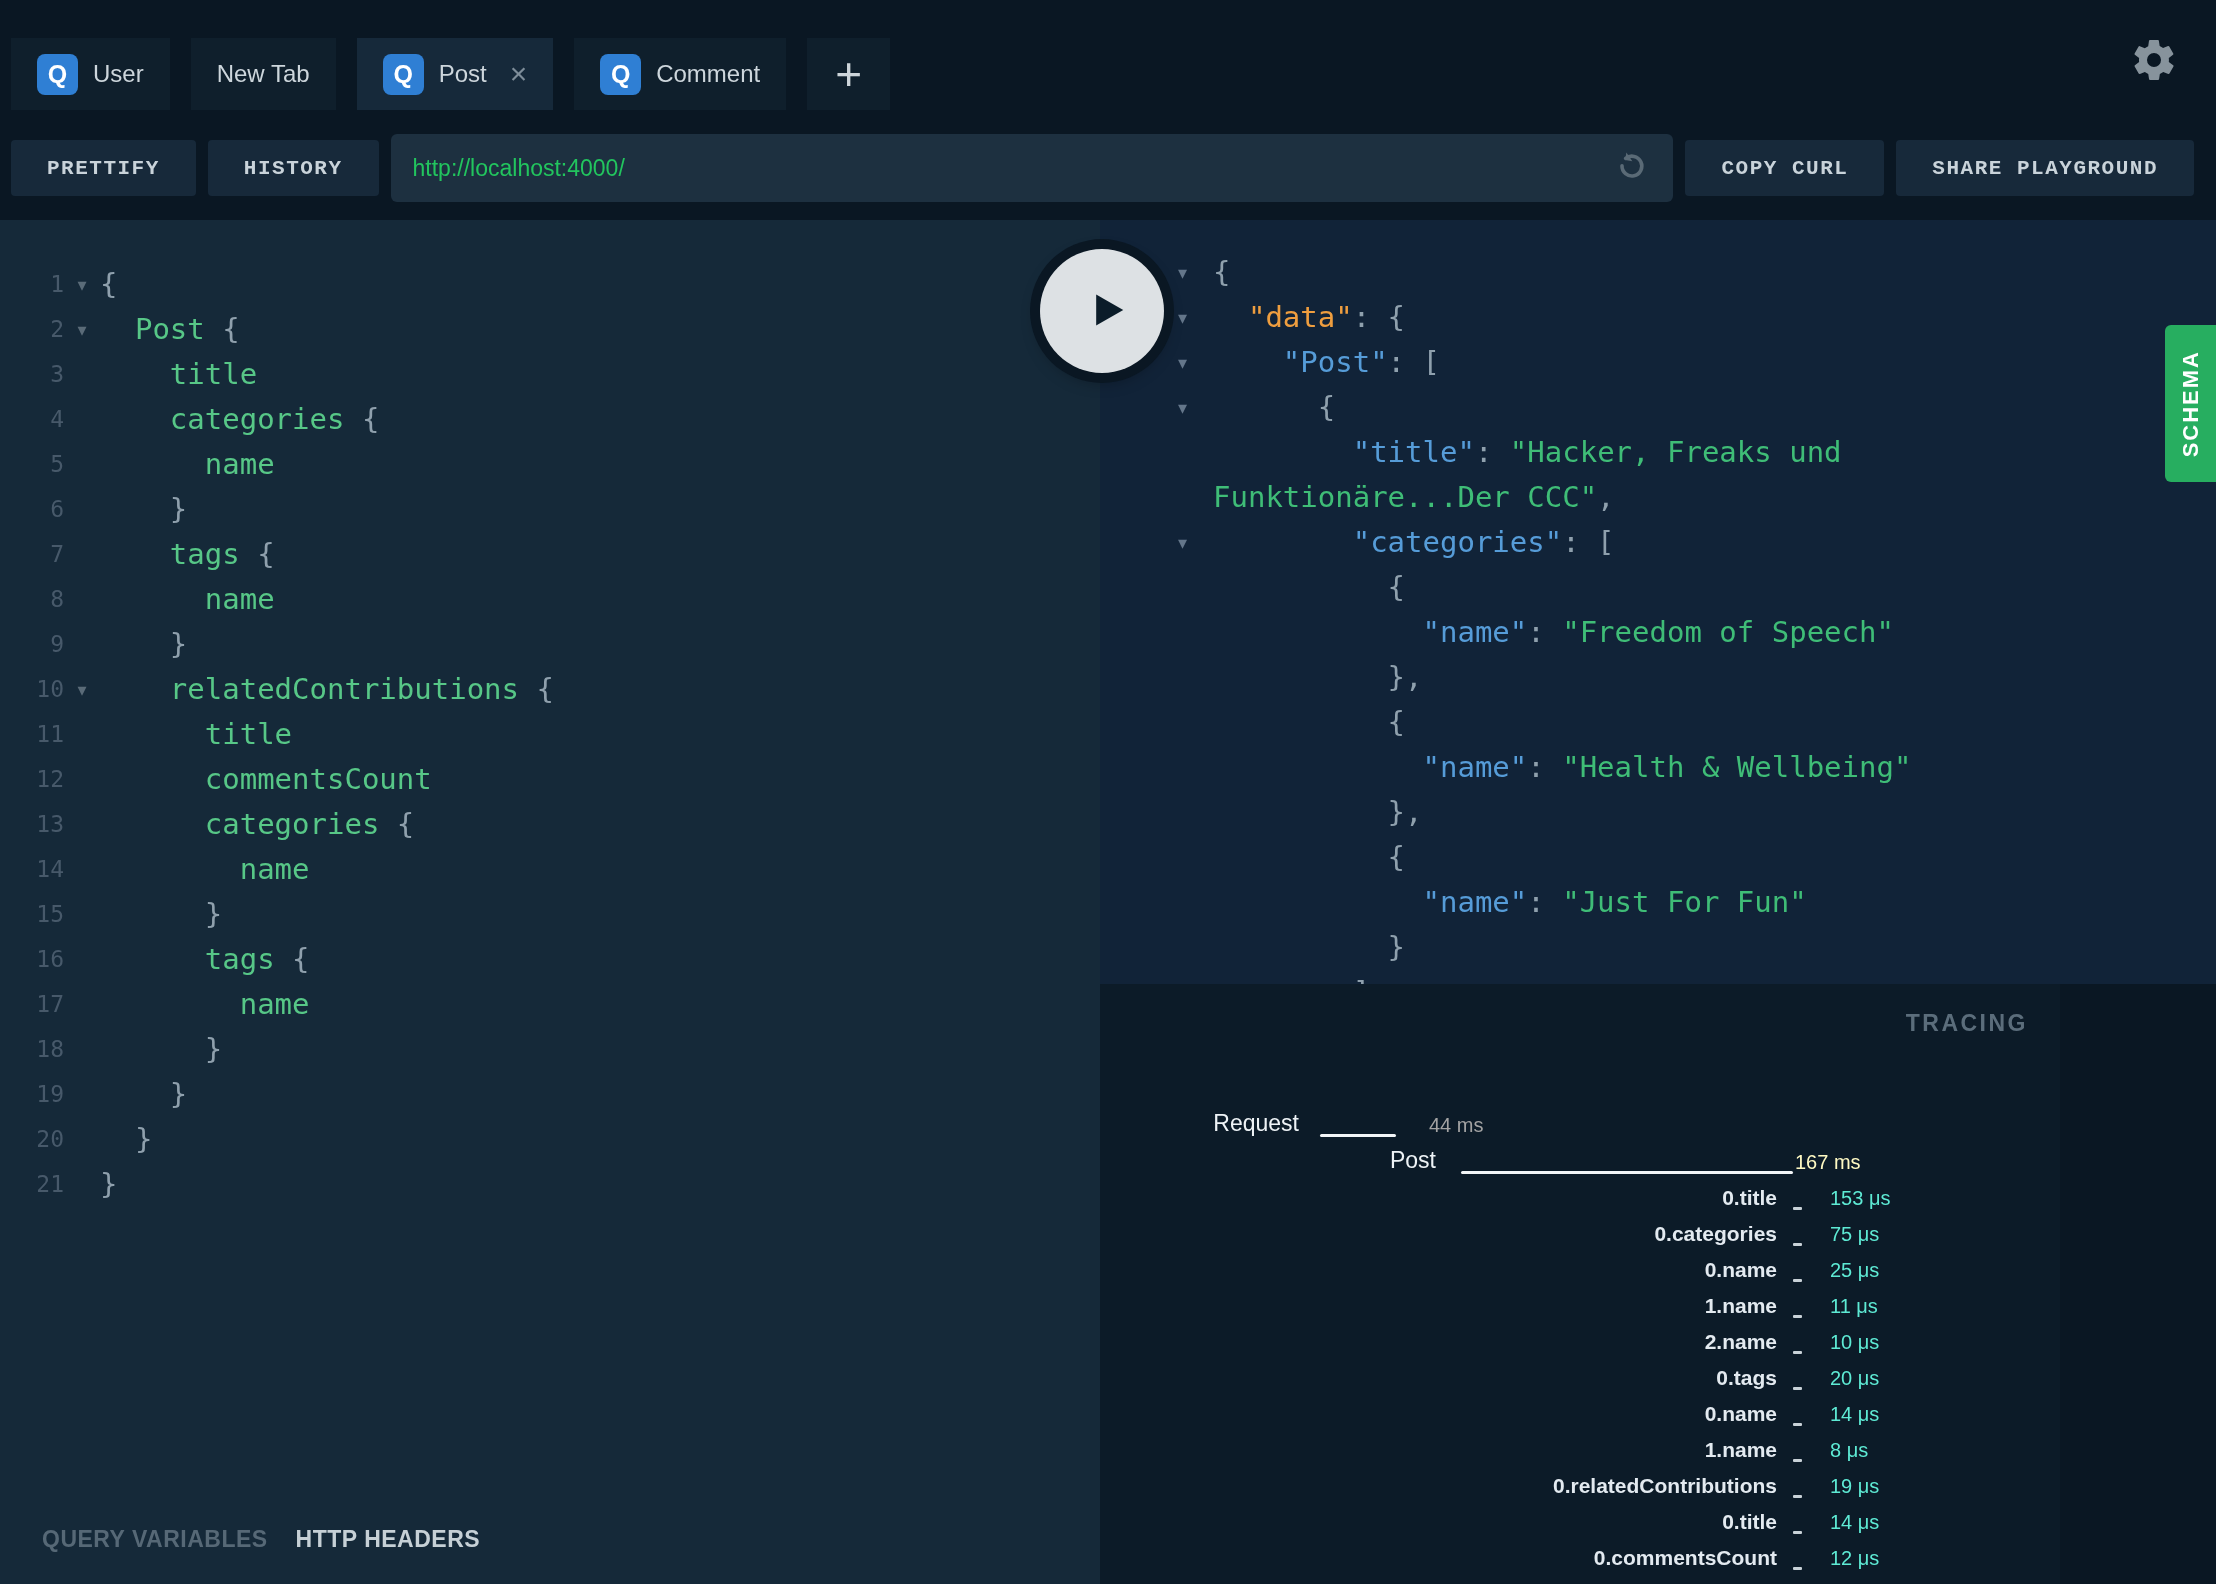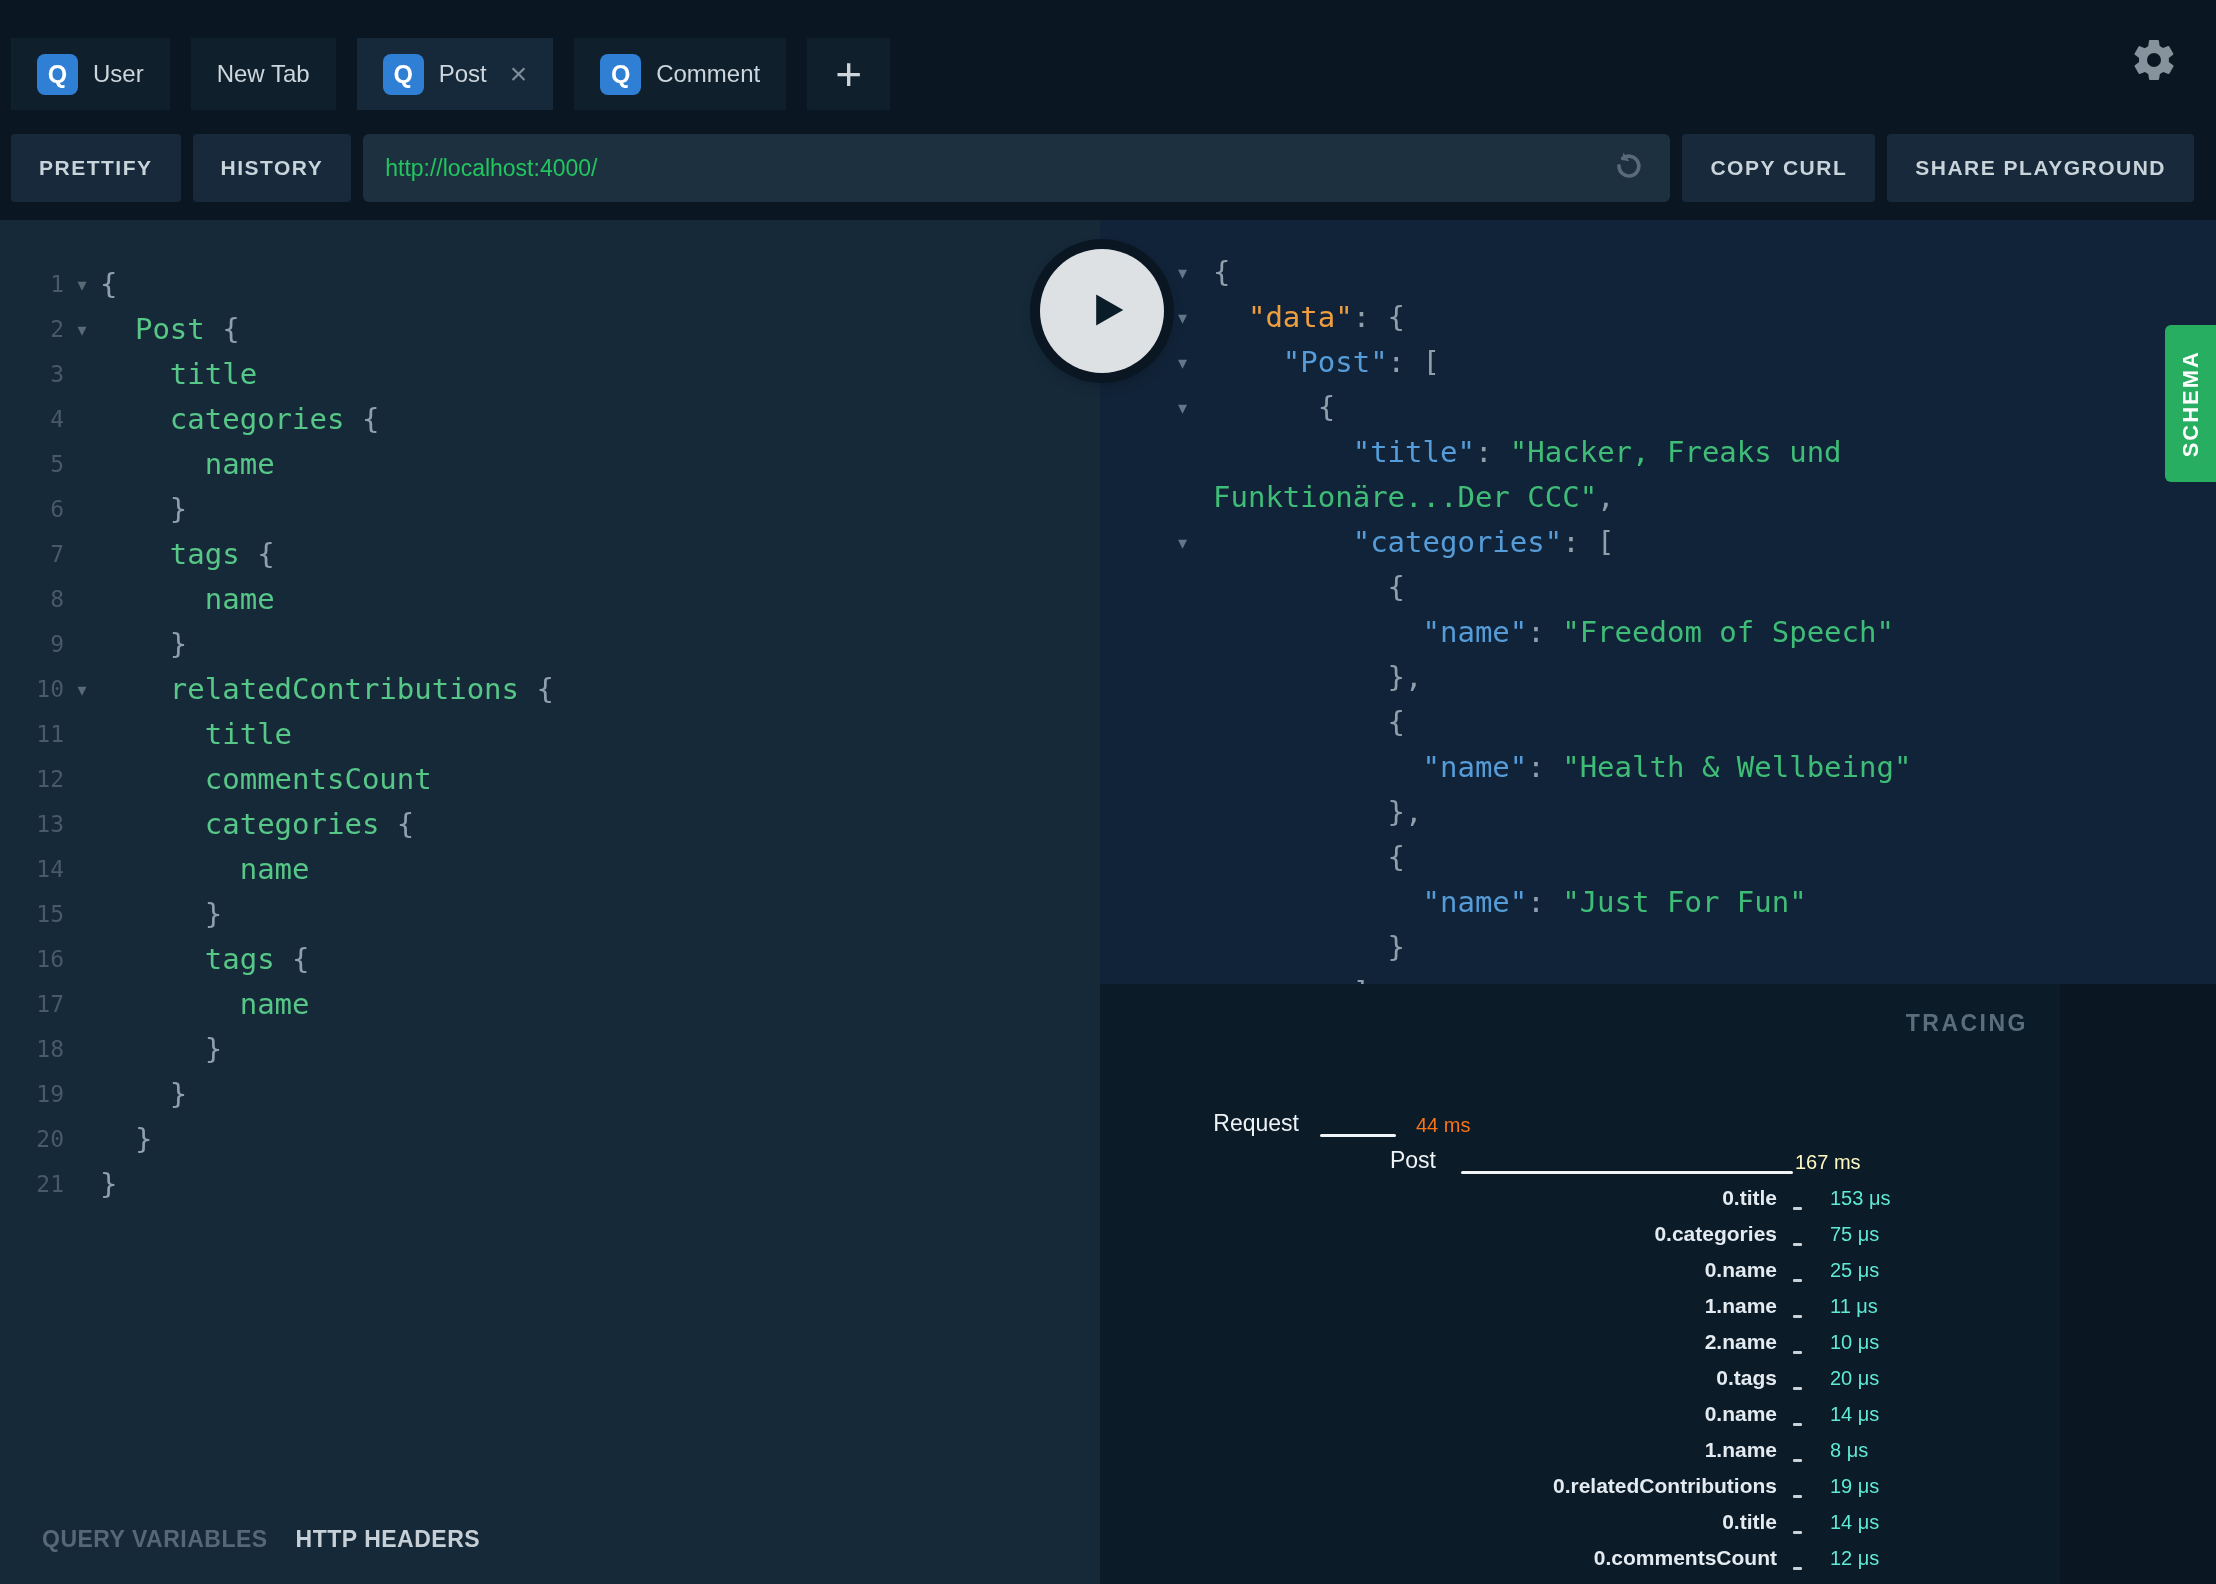--- a/index.html
+++ b/index.html
@@ -10,21 +10,21 @@
   
   .header{position:absolute;top:0;left:0;right:0;height:220px;background:#0a1723}
   .tabstrip{position:absolute;top:38px;left:11px;display:flex;gap:21px;height:72px}
   .tab{display:flex;align-items:center;gap:15px;padding:0 26px;background:#0f1f2c;color:#cdd6dc;font-size:24px;cursor:pointer;white-space:nowrap}
   .tab.active{background:#16293a}
   .qbadge{width:41px;height:41px;border-radius:8px;background:var(--q-blue,#2f7fd4);color:#fff;font-weight:bold;font-size:25px;display:flex;align-items:center;justify-content:center;flex:none}
   .tab-close{color:#7e8d99;font-size:30px;margin-left:8px;line-height:1}
   .tab.add{width:83px;justify-content:center;padding:0;font-size:46px;font-weight:300;color:#cdd5da}
   .gear-btn{position:absolute;top:36px;right:38px;width:48px;height:48px;background:none;border:none;cursor:pointer;padding:0}
   .toolbar{position:absolute;top:134px;left:11px;right:22px;height:68px;display:flex;gap:12px;align-items:center}
-  .tbtn{height:68px;background:#17293a;border:none;border-radius:4px;color:#c9d3da;font-size:21px;font-weight:bold;letter-spacing:1.5px;padding:0 28px;font-family:Liberation Sans, sans-serif;cursor:pointer;white-space:nowrap}
+  .tbtn{height:56px;background:#17293a;border:none;border-radius:4px;color:#c9d3da;font-size:21px;font-weight:bold;letter-spacing:1.5px;padding:0 36px;font-family:Liberation Mono, monospace;cursor:pointer;white-space:nowrap}
   .url{flex:1;height:68px;background:#1d3040;border-radius:6px;display:flex;align-items:center;padding:0 22px}
   .url input{flex:1;background:transparent;border:none;outline:none;color:#22c55e;font-size:23px;font-family:inherit}
   .reload-btn{background:none;border:none;cursor:pointer;width:40px;height:40px;padding:0}
 
   
   .main{position:absolute;top:220px;left:0;width:2216px;height:1364px}
   .left-col{position:absolute;left:0;top:0;width:1100px;height:1364px;background:#152939}
   .editor{position:absolute;top:0;left:0;width:1100px;height:1275px;padding-top:42px;overflow:hidden}
   .code-line{display:flex;height:45px;line-height:45px;font-family:"DejaVu Sans Mono","Liberation Mono",monospace;font-size:29px;white-space:pre}
   .ln{width:64px;text-align:right;color:#47596a;font-size:23px;flex:none}
@@ -53,21 +53,21 @@
   .trace-row.big{height:37px}
   .t-label{width:677px;text-align:right;color:#e3eaf0;font-size:21px;font-weight:600;white-space:nowrap}
   .trace-row.big .t-label{font-weight:400;font-size:23px;color:#eef3f6}
   .req .t-label{width:199px}
   .post .t-label{width:336px}
   .t-bar{height:3px;background:#f2f5f7;border-radius:2px;flex:none}
   .req .t-bar{width:76px;margin-left:21px}
   .post .t-bar{width:332px;margin-left:25px}
   .t-dash{width:9px;height:3px;background:#c9d2d8;border-radius:1px;margin-left:16px;flex:none}
   .t-time{margin-left:28px;color:#5eead4;font-size:20px;white-space:nowrap}
-  .req .t-time{margin-left:20px;color:#f97316}
+  .req .t-time{margin-left:33px;color:#a3a3a3}
   .post .t-time{margin-left:2px;color:#fef9c3}
 
   
   .play-btn{position:absolute;left:1040px;top:29px;width:124px;height:124px;border-radius:50%;background:#dde1e4;border:none;box-shadow:0 0 0 10px #0a1723,0 6px 18px rgba(0,0,0,.45);display:flex;align-items:center;justify-content:center;cursor:pointer;z-index:5}
   .play-btn svg{margin-left:9px}
   .schema-tab{position:absolute;right:0;top:105px;width:51px;height:157px;background:var(--schema-green,#27ae60);border-radius:6px 0 0 6px;display:flex;align-items:center;justify-content:center;cursor:pointer;border:none;z-index:4}
   .schema-label{writing-mode:vertical-rl;transform:rotate(180deg);color:#fff;font-size:22px;font-weight:bold;letter-spacing:2px;font-family:inherit}
 </style>
 </head>
 <body>

